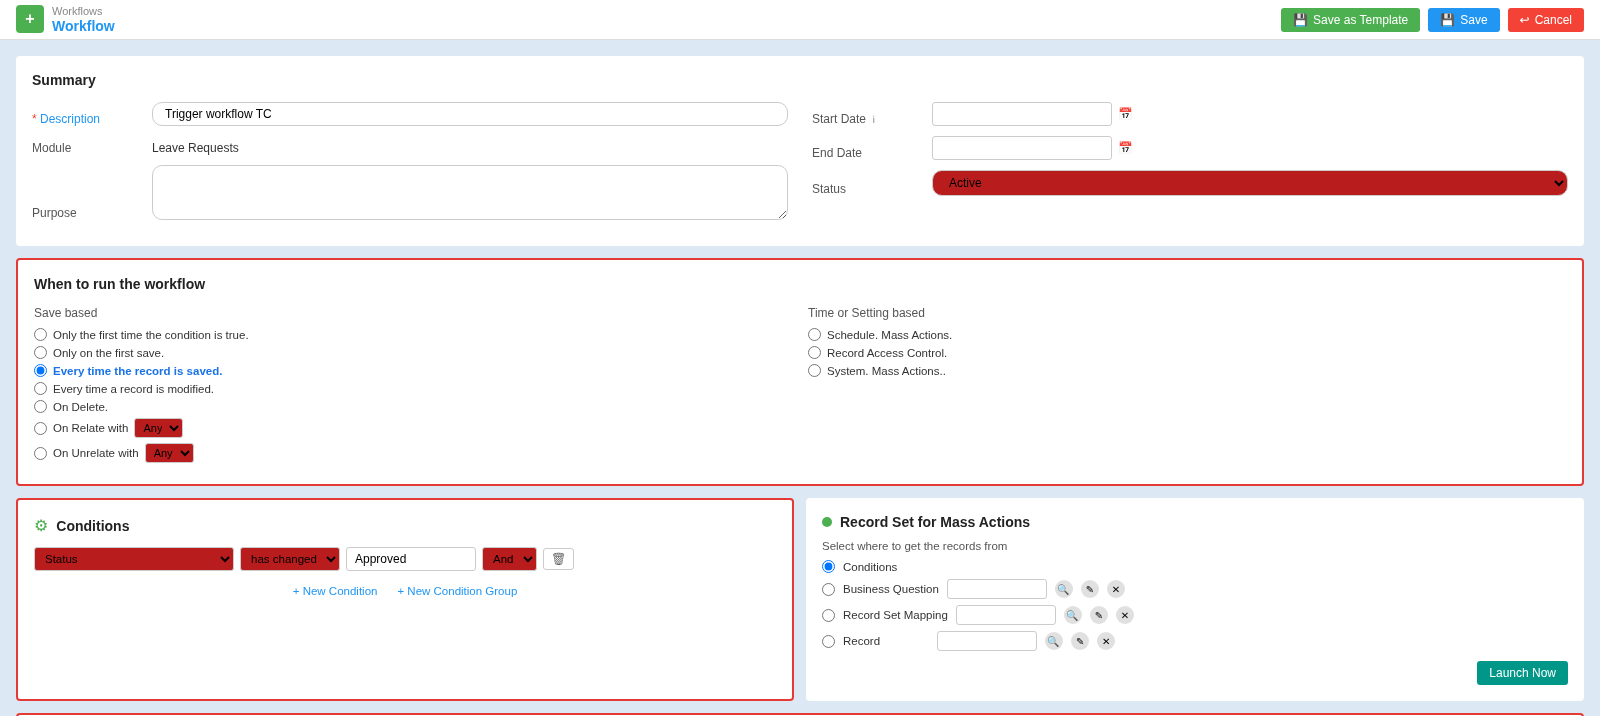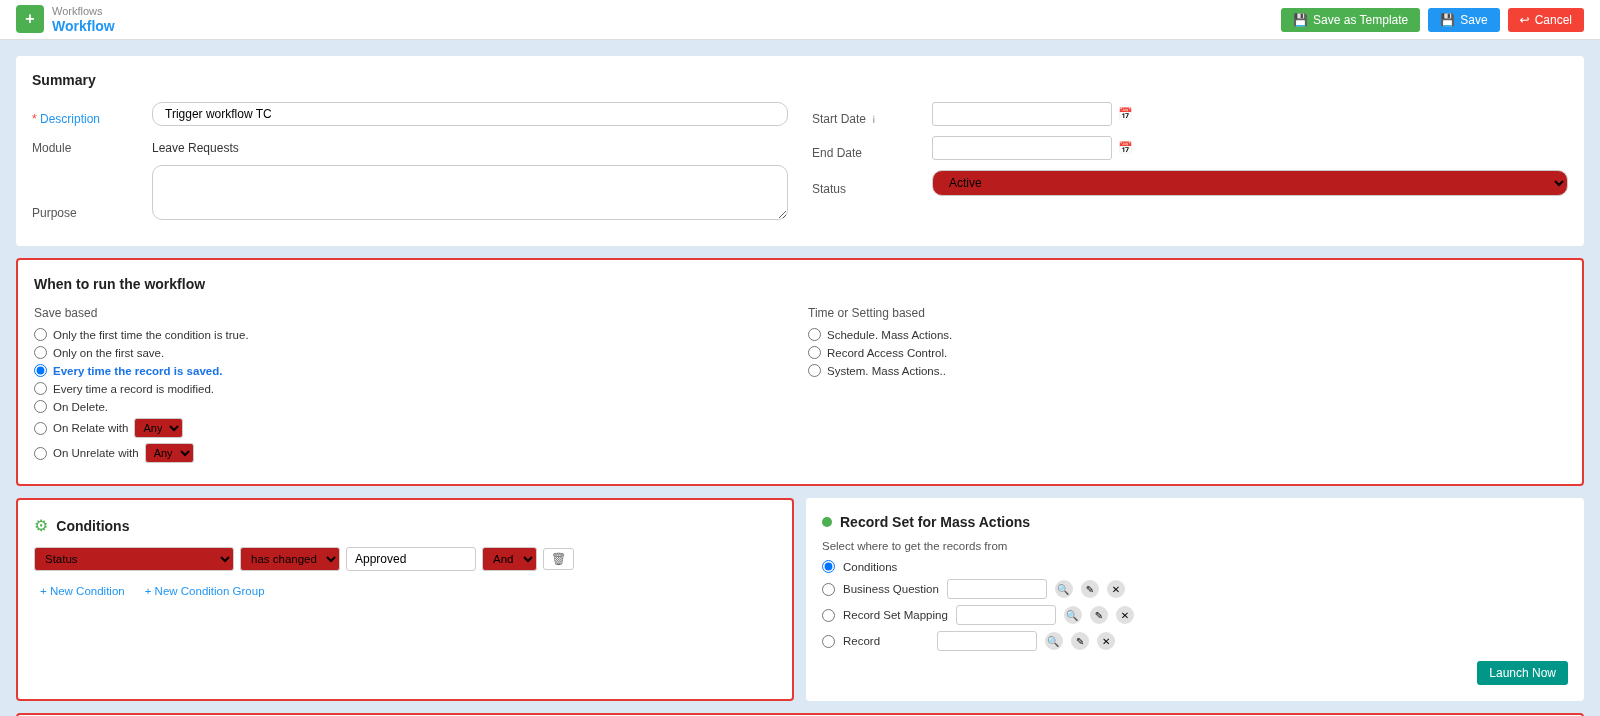--- a/index.html
+++ b/index.html
@@ -464,21 +464,21 @@
           <option>equals</option>
           <option>not equals</option>
         </select>
         <input type="text" class="condition-input" value="Approved" style="">
         <select class="condition-select">
           <option>And</option>
           <option>Or</option>
         </select>
         <button class="delete-btn">🗑</button>
       </div>
-      <div style="display:flex;gap:8px;">
+      <div style="display:flex;gap:8px;justify-content:center;">
         <button class="btn-add-condition">+ New Condition</button>
         <button class="btn-add-condition">+ New Condition Group</button>
       </div>
     </div>
 
     <div class="record-set-box">
       <div class="record-set-header">
         <span class="dot-green"></span>
         <span class="section-title" style="margin-bottom:0;">Record Set for Mass Actions</span>
       </div>

